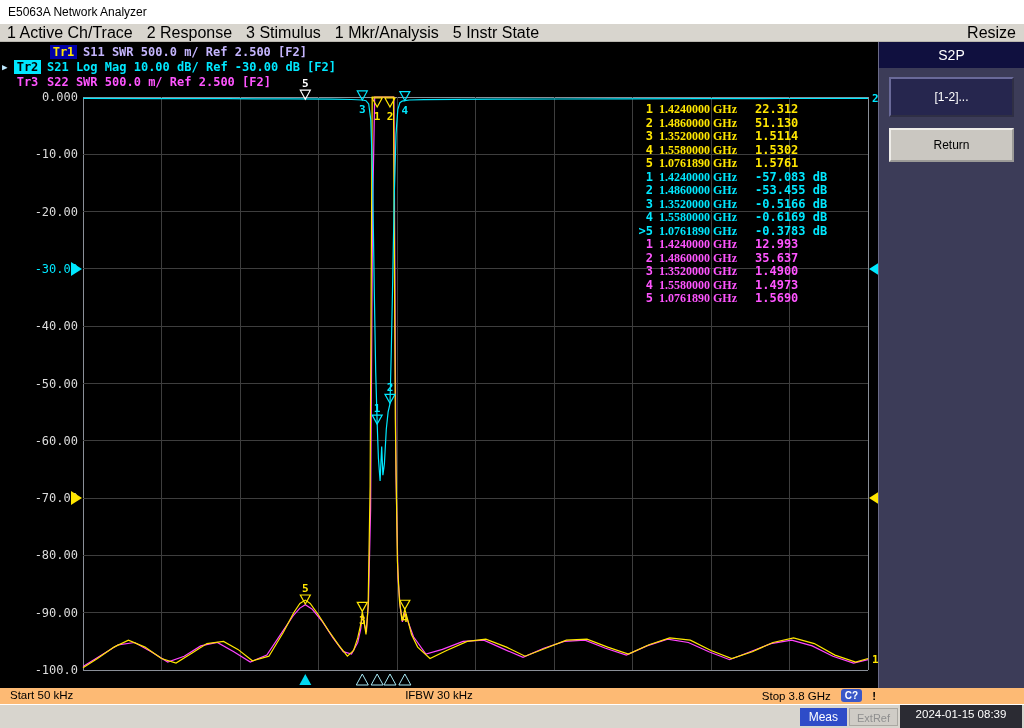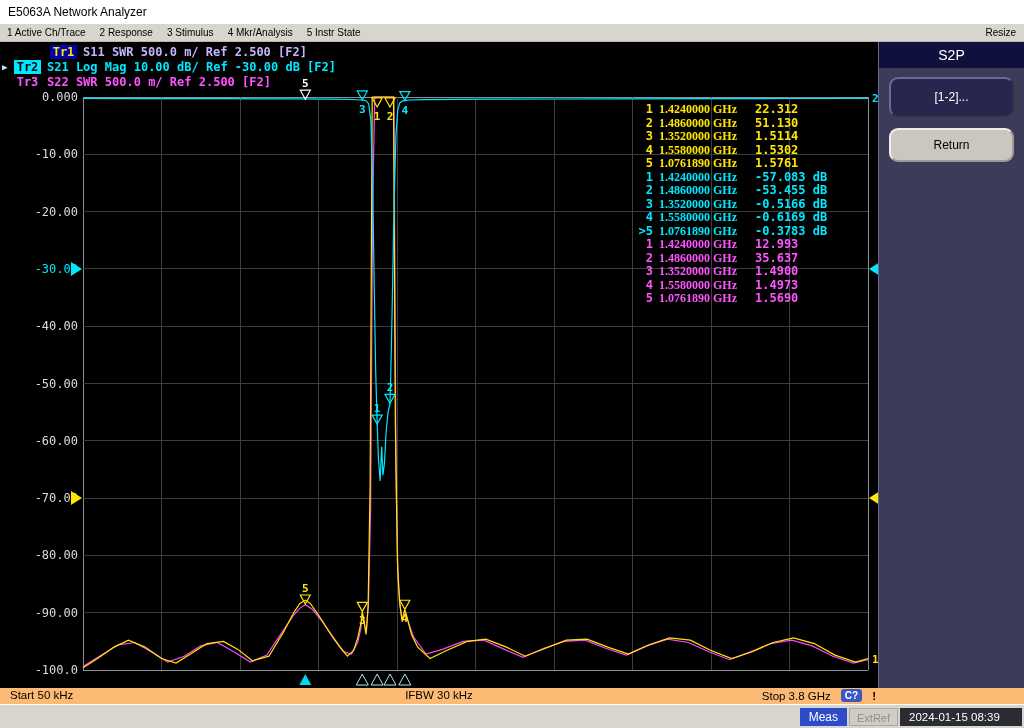--- a/index.html
+++ b/index.html
@@ -5,21 +5,21 @@
   html,body { margin:0; padding:0; }
   body {
     width:1024px; height:728px; overflow:hidden; background:#000;
     font-family:"Liberation Sans", sans-serif; position:relative;
   }
   .titlebar {
     height:24px; background:#ffffff; color:#000; font-size:12px;
     display:flex; align-items:center; padding-left:8px; box-sizing:border-box;
   }
   .menubar {
-    height:18px; background:#d8d5ce; color:#000; font-size:10px;
+    height:18px; background:#d8d5ce; color:#000; font-size:16px;
     display:flex; align-items:center; position:relative; box-sizing:border-box;
     border-bottom:1px solid #b9b6af;
   }
   .menu-item { padding:0 7px; white-space:nowrap; cursor:default; }
   .menu-resize { position:absolute; right:8px; }
   .main { display:flex; height:646px; }
   .screen { position:relative; width:878px; height:646px; background:#000; flex:none; }
   #plot-svg { position:absolute; left:0; top:0; }
   .headers {
     position:absolute; top:2px; left:2px; z-index:3;
@@ -37,21 +37,21 @@
   .mf { width:96px;font-family:Liberation Serif, serif; }
   .sidebar {
     width:146px; height:646px; background:#3c3c58; flex:none;
     border-left:1px solid #6a6a88; box-sizing:border-box;
     display:flex; flex-direction:column;
   }
   .sk-title {
     height:26px; background:#10103f; color:#fff; font-size:14px;
     display:flex; align-items:center; justify-content:center; flex:none;
   }
-  .sk-btn { font-family:"Liberation Sans", sans-serif; font-size:12px; cursor:pointer; flex:none;border-radius:9px; }
+  .sk-btn { font-family:"Liberation Sans", sans-serif; font-size:12px; cursor:pointer; flex:none; }
   .sk-btn.dark {
     margin:9px 10px 0; height:40px; background:#26264e; color:#fff;
     border:2px outset #6a6a99;
   }
   .sk-btn.light {
     margin:11px 10px 0; height:34px; background:#cac7c1; color:#000;
     border:2px outset #efede9;
   }
   .ifbw-bar {
     height:16px; background:#fdba74; position:relative; color:#000;
@@ -68,37 +68,37 @@
   .statusbar {
     height:24px; background:#d8d5ce; border-top:1px solid #ffffff; box-sizing:border-box;
     display:flex; justify-content:flex-end; align-items:center; gap:2px; padding:0 2px;
   }
   .sb-meas { background:#2e4cc8; color:#fff; font-size:12px; height:18px; line-height:18px; padding:0 9px; }
   .sb-extref {
     background:#cfccc6; color:#8f8f8f; font-size:11px; height:18px; line-height:18px;
     padding:0 7px; border:1px solid #aaa8a2; box-sizing:border-box;
   }
   .sb-time {
-    background:#2b2b33; color:#fff; font-size:11.5px; height:18px; line-height:18px;
-    padding:0 9px; min-width:104px; 
+    background:#2b2b33; color:#fff; font-size:11.5px; height:24px; line-height:18px;
+    padding:0 9px; min-width:104px; text-align:center;
   }
 </style>
 </head>
 <body>
 
 <div class="titlebar">
   <span>E5063A Network Analyzer</span>
 </div>
 
 <div class="menubar">
   <div class="menu-items" style="display: flex;">
       <span class="menu-item">1 Active Ch/Trace</span>
       <span class="menu-item">2 Response</span>
       <span class="menu-item">3 Stimulus</span>
-      <span class="menu-item">4 Mkr/Analysis</span>
+      <span class="menu-item">1 Mkr/Analysis</span>
       <span class="menu-item">5 Instr State</span>
     </div>
   <span class="menu-resize">Resize</span>
 </div>
 
 <div class="main">
   <div class="screen">
     <svg id="plot-svg" width="878" height="646">
         <line x1="83" y1="55" x2="868" y2="55" stroke="#8a8f98" stroke-width="1" shape-rendering="crispEdges"></line>
         <line x1="83" y1="55" x2="83" y2="628" stroke="#8a8f98" stroke-width="1" shape-rendering="crispEdges"></line>

